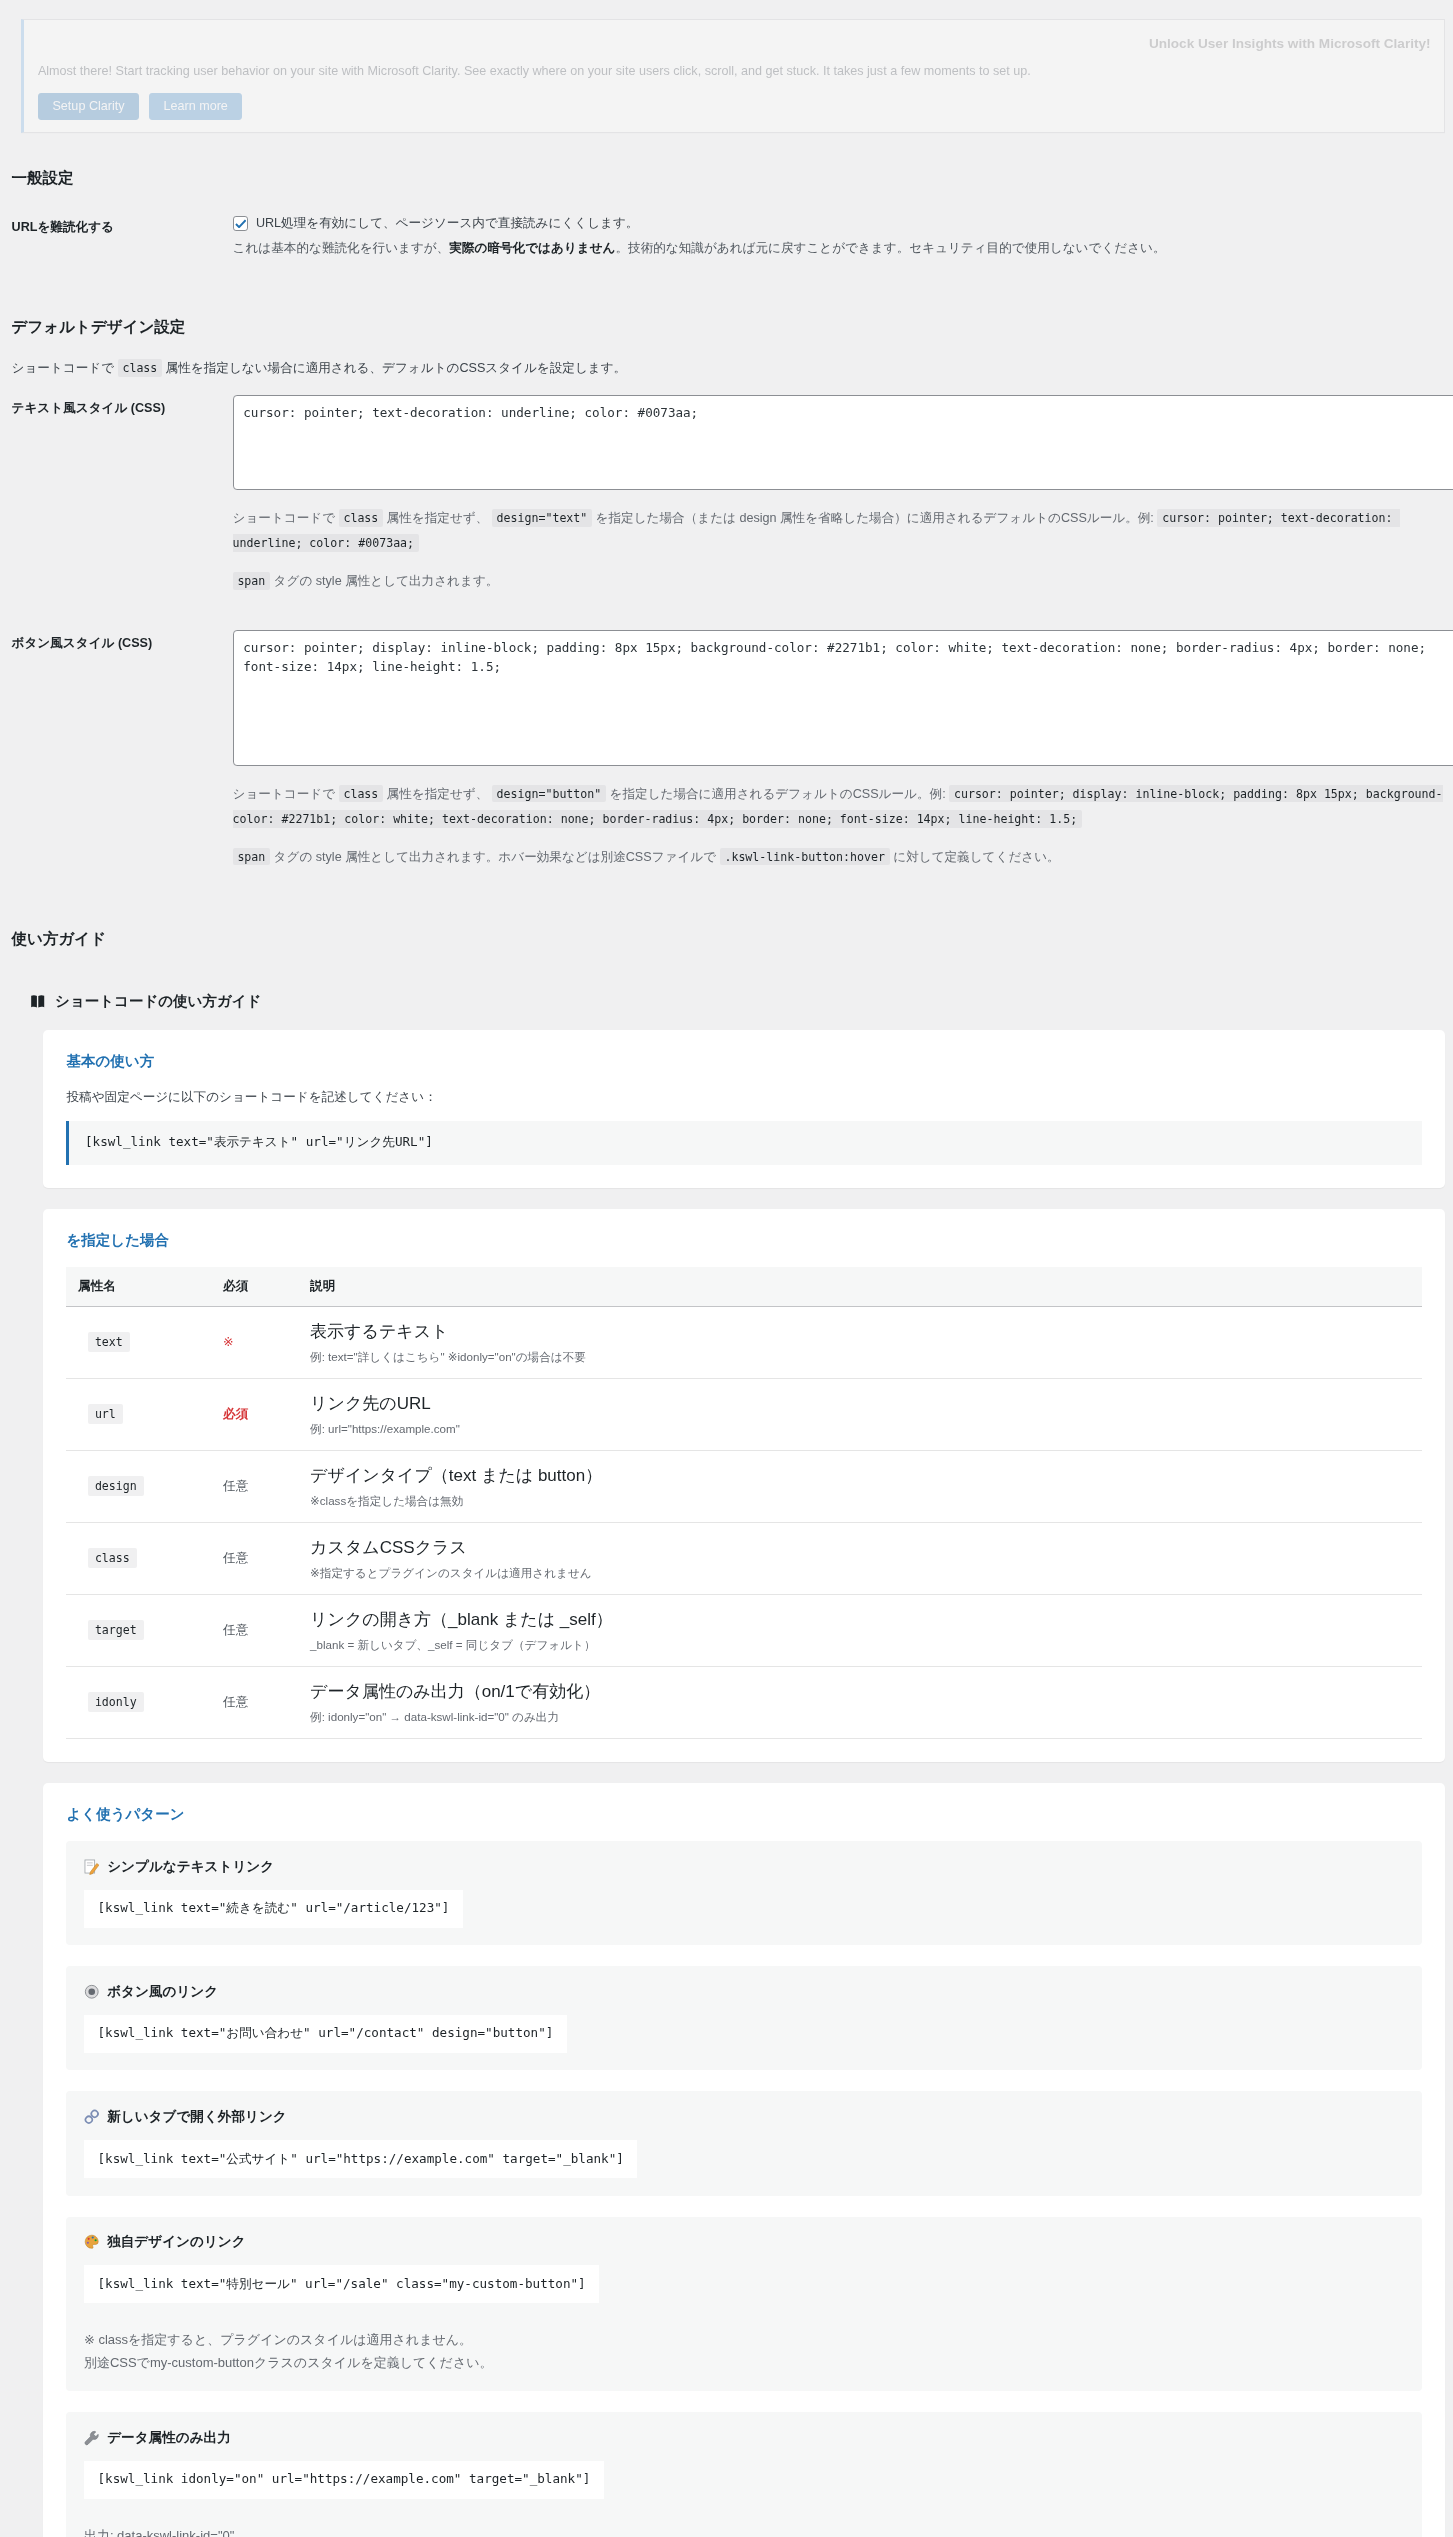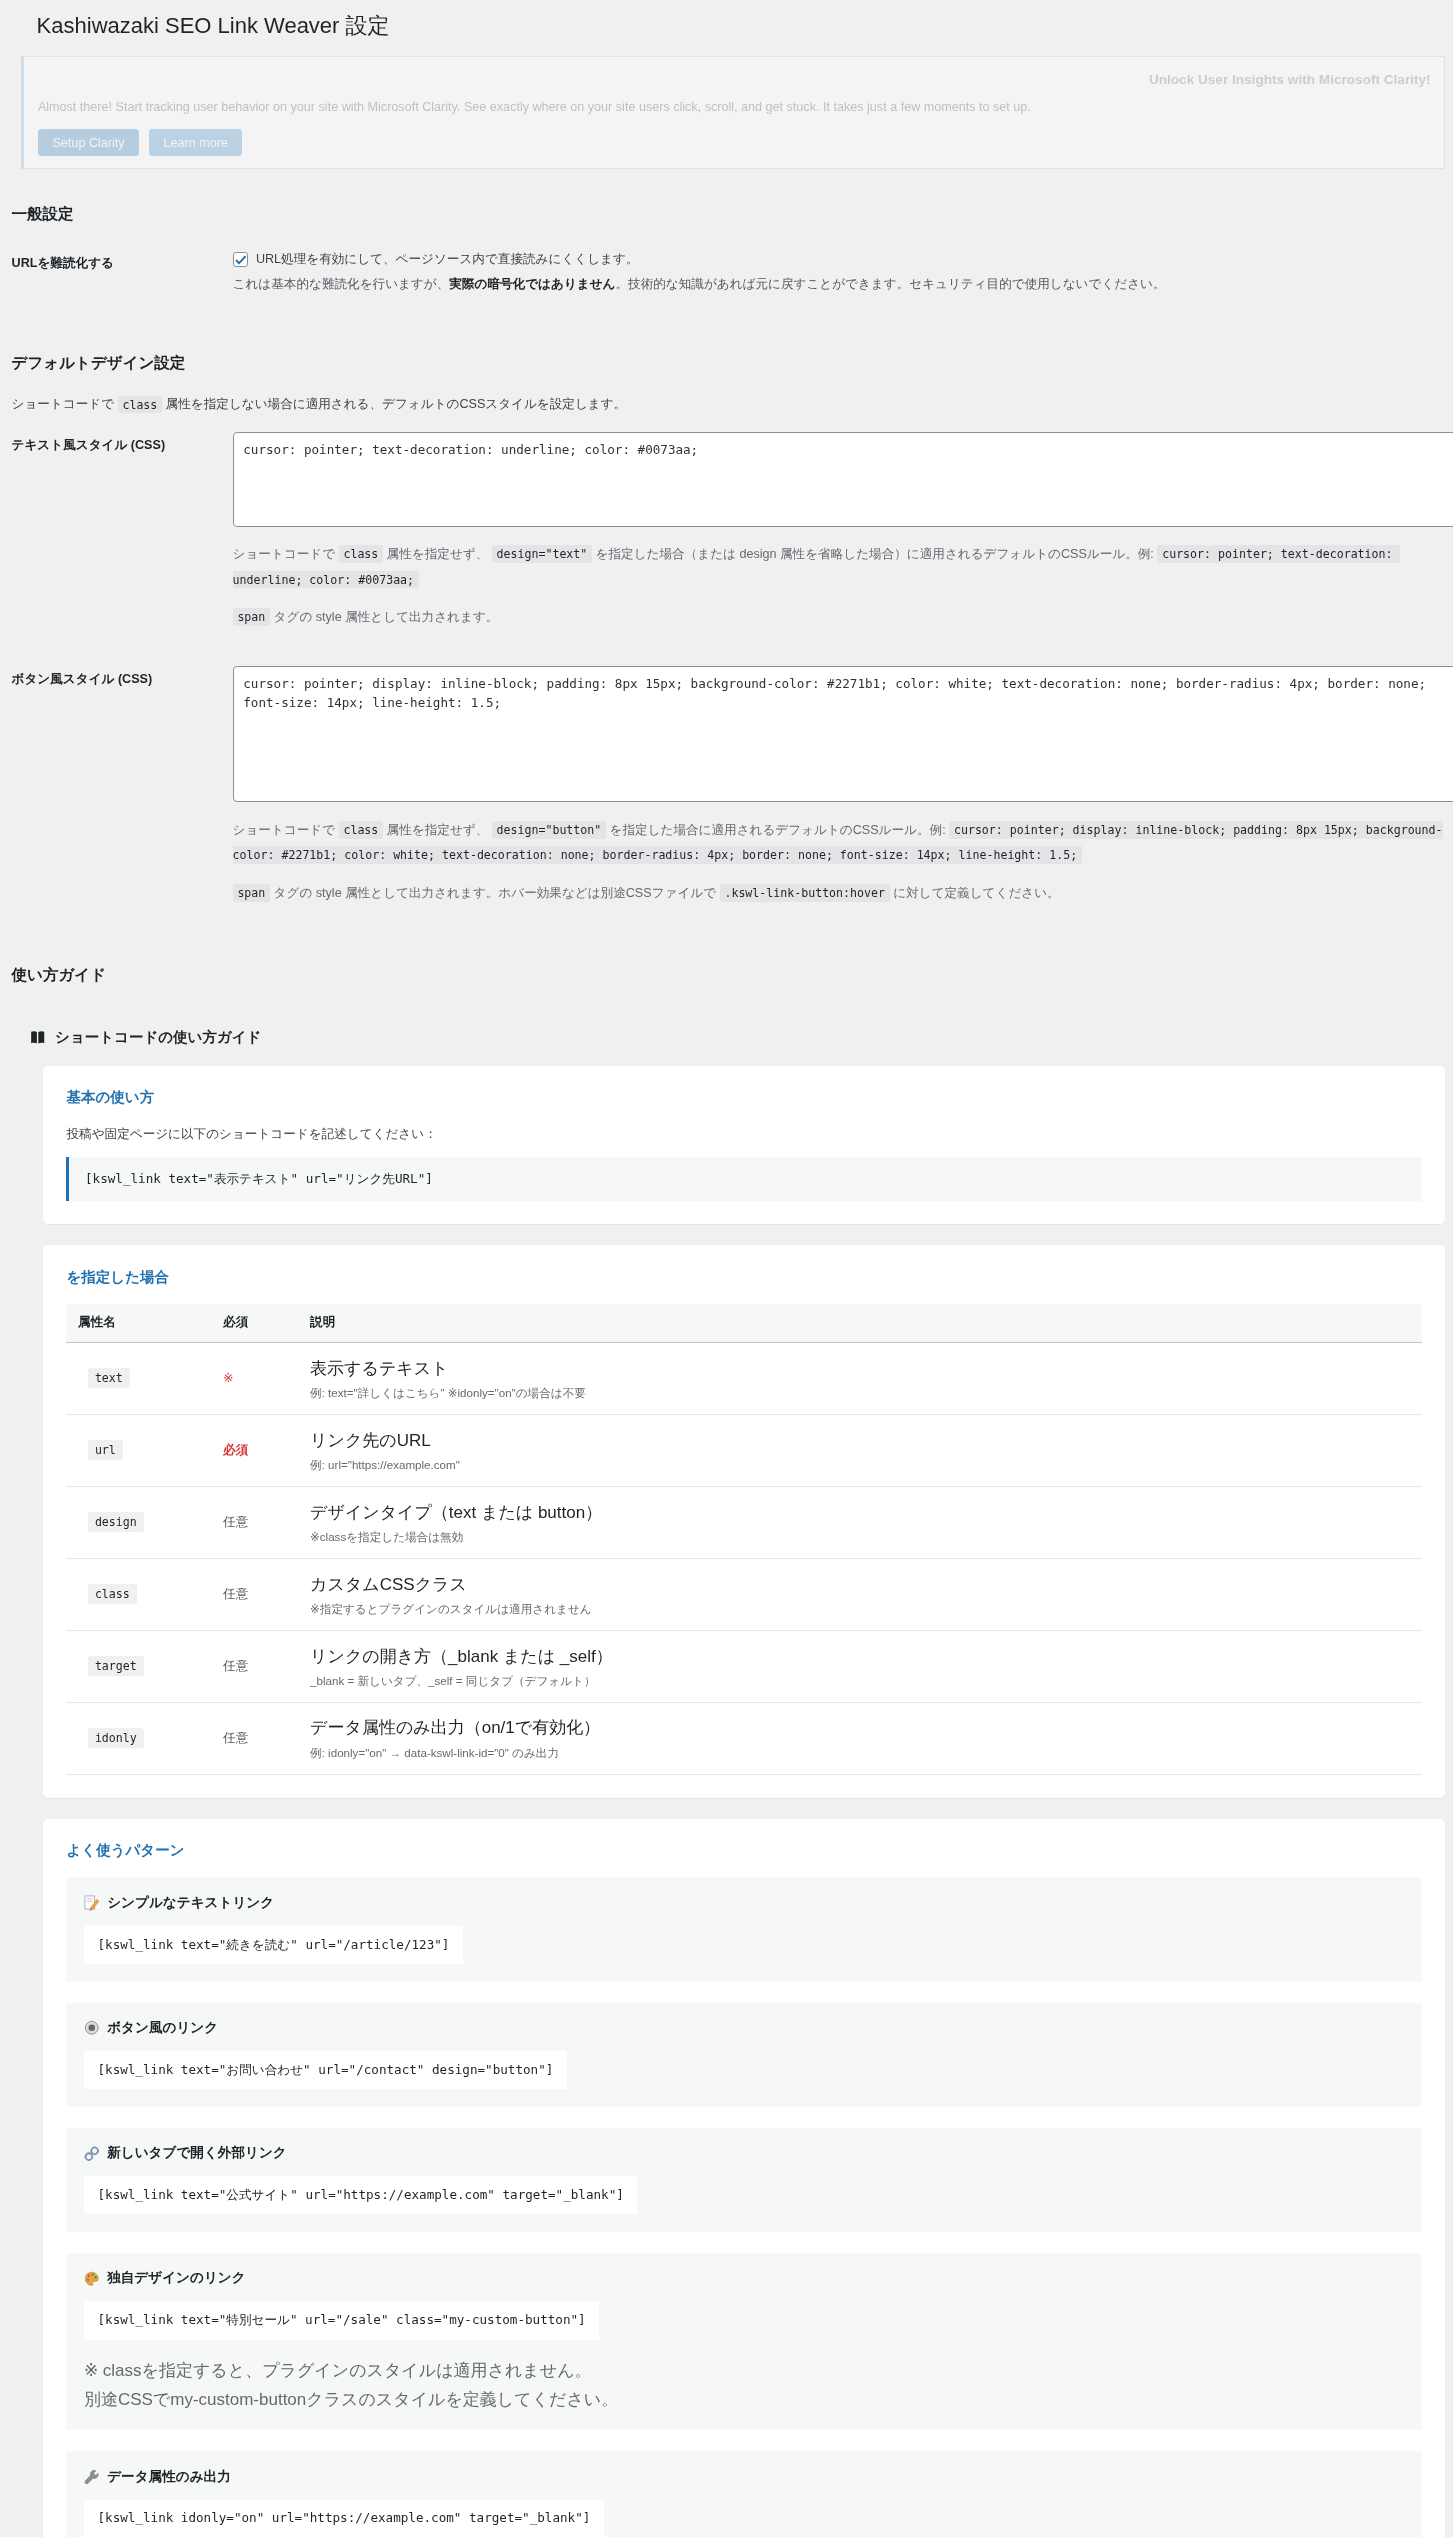--- a/index.html
+++ b/index.html
@@ -77,30 +77,29 @@
   .a-desc { color:#1d2327; font-size:17px; margin:0; }
   .a-sub { color:#646970; font-size:11.6px; margin:2.9px 0 0; }
 
   
   .pattern { background:#f6f7f7; border-radius:3.9px; padding:15.5px 17.4px 17.4px; margin-bottom:21px; }
   .pattern h5 { display:flex; align-items:center; gap:7.8px; font-size:13.6px; font-weight:700; color:#1d2327; margin:0 0 12.6px; }
   .code-inline {
     display:inline-block; background:#fff; padding:9.7px 13.6px;
     font-family:"DejaVu Sans Mono","Liberation Mono",monospace; font-size:12.6px; color:#1d2327; white-space:pre;
   }
-  .p-note { color:#646970; font-size:17px; margin:17px 0 0; line-height:1.6; }
+  .p-note { color:#646970; font-size:13px; margin:27px 0 0; line-height:1.6; }
   .p-note.tight { margin-top:1.9px; }
   .seg span, .seg b, .seg code { white-space:pre-wrap; }
 </style>
 </head>
 <body>
 
 <div class="wrap">
 
-  <h1 class="page-title">Kashiwazaki SEO Link Weaver 設定</h1>
 
   <div class="clarity-notice">
     <p class="n-title">Unlock User Insights with Microsoft Clarity!</p>
     <p class="n-body">Almost there! Start tracking user behavior on your site with Microsoft Clarity. See exactly where on your site users click, scroll, and get stuck. It takes just a few moments to set up.</p>
     <div class="n-buttons">
       <button class="n-btn">Setup Clarity</button>
       <button class="n-btn secondary">Learn more</button>
     </div>
   </div>
 

